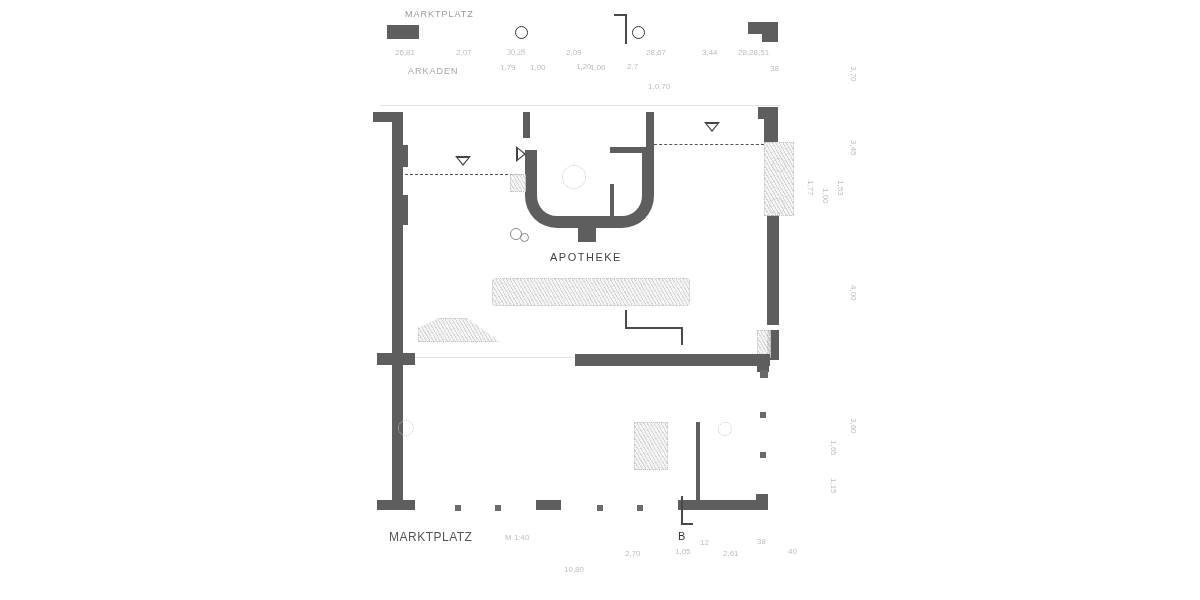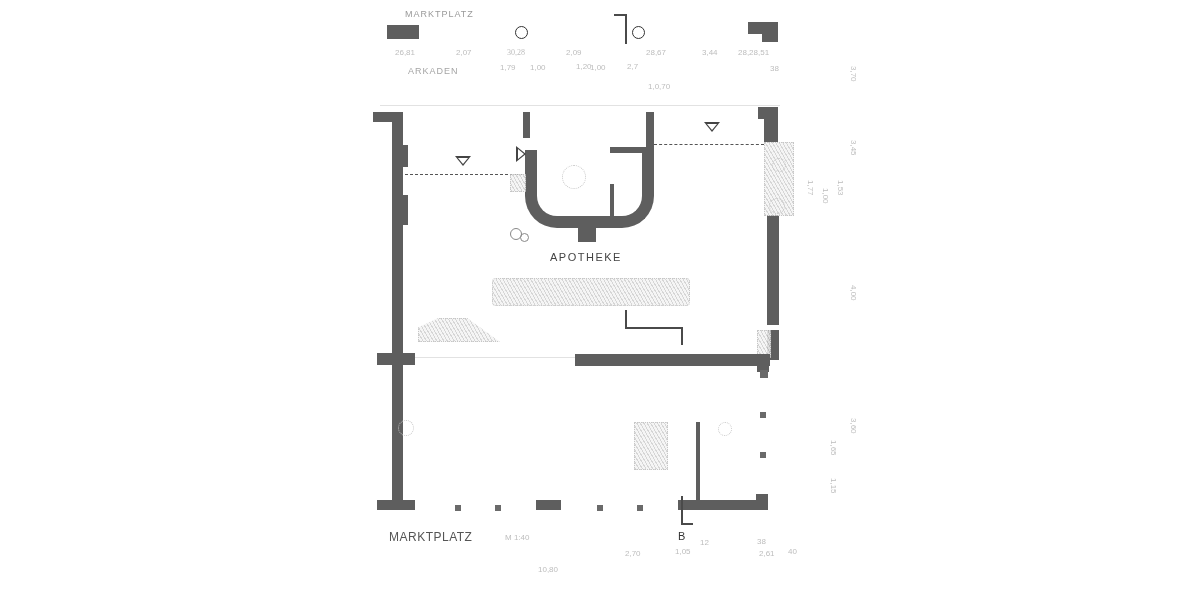--- a/index.html
+++ b/index.html
@@ -135,24 +135,24 @@
   <div class="thin" style="left:681px;top:496px;width:1.5px;height:28px;"></div>
   <div class="thin" style="left:681px;top:523px;width:12px;height:1.5px;"></div>
   <span class="label" style="left:678px;top:530px;font-size:11px;color:#333;">B</span>
 
   <span class="label" style="left:389px;top:530px;font-size:12px;color:#555;letter-spacing:0.5px;">MARKTPLATZ</span>
   <span class="faint" style="left:505px;top:533px;">M 1:40</span>
 
   <span class="faint" style="left:625px;top:549px;">2,70</span>
   <span class="faint" style="left:675px;top:547px;">1,05</span>
   <span class="faint" style="left:700px;top:538px;">12</span>
-  <span class="faint" style="left:723px;top:549px;margin-left:36px;">2,61</span>
+  <span class="faint" style="left:723px;top:549px;">2,61</span>
   <span class="faint" style="left:788px;top:547px;">40</span>
   <span class="faint" style="left:757px;top:537px;">38</span>
-  <span class="faint" style="left:538px;top:565px;">10,80</span>
+  <span class="faint" style="left:564px;top:565px;">10,80</span>
 
   <span class="faint vert" style="left:858px;top:66px;">3,70</span>
   <span class="faint vert" style="left:858px;top:140px;">3,45</span>
   <span class="faint vert" style="left:815px;top:180px;">1,77</span>
   <span class="faint vert" style="left:830px;top:188px;">1,00</span>
   <span class="faint vert" style="left:845px;top:180px;">1,53</span>
   <span class="faint vert" style="left:858px;top:285px;">4,00</span>
   <span class="faint vert" style="left:858px;top:418px;">3,60</span>
   <span class="faint vert" style="left:838px;top:440px;">1,65</span>
   <span class="faint vert" style="left:838px;top:478px;">1,15</span>

